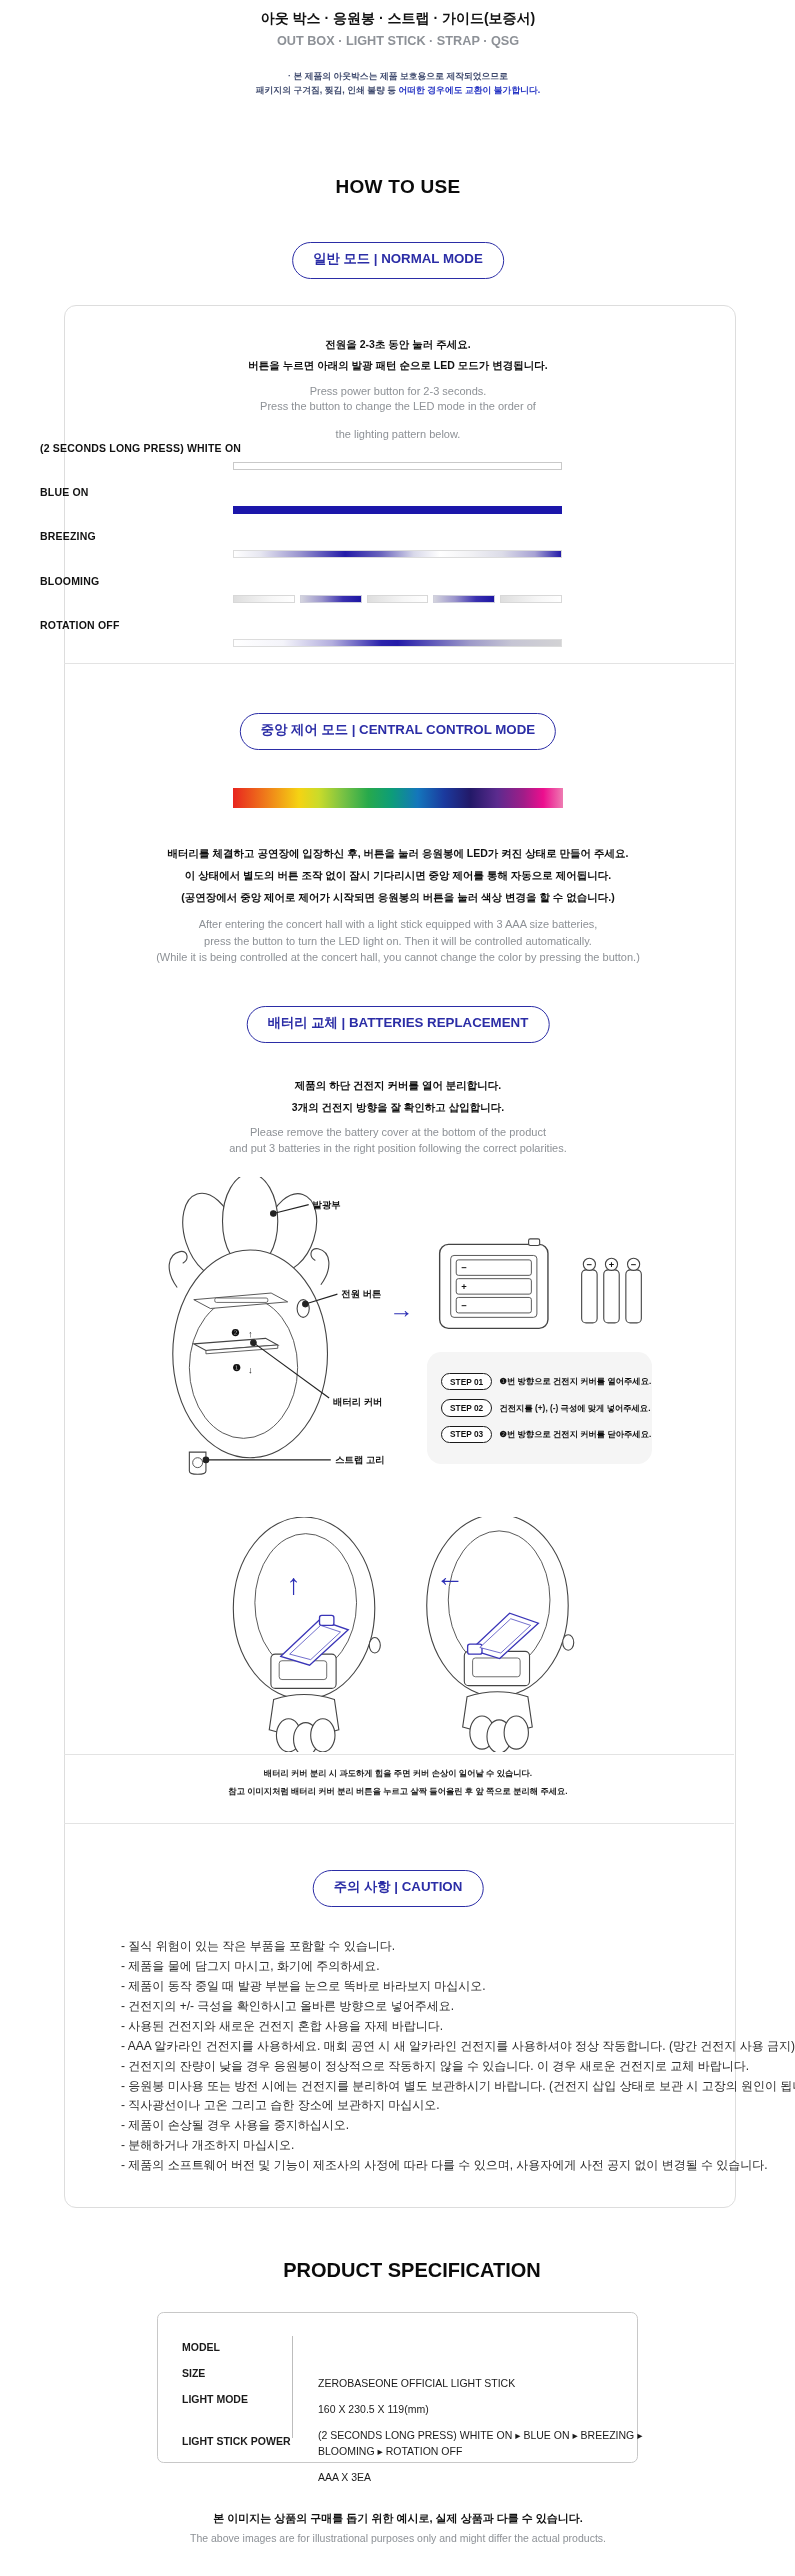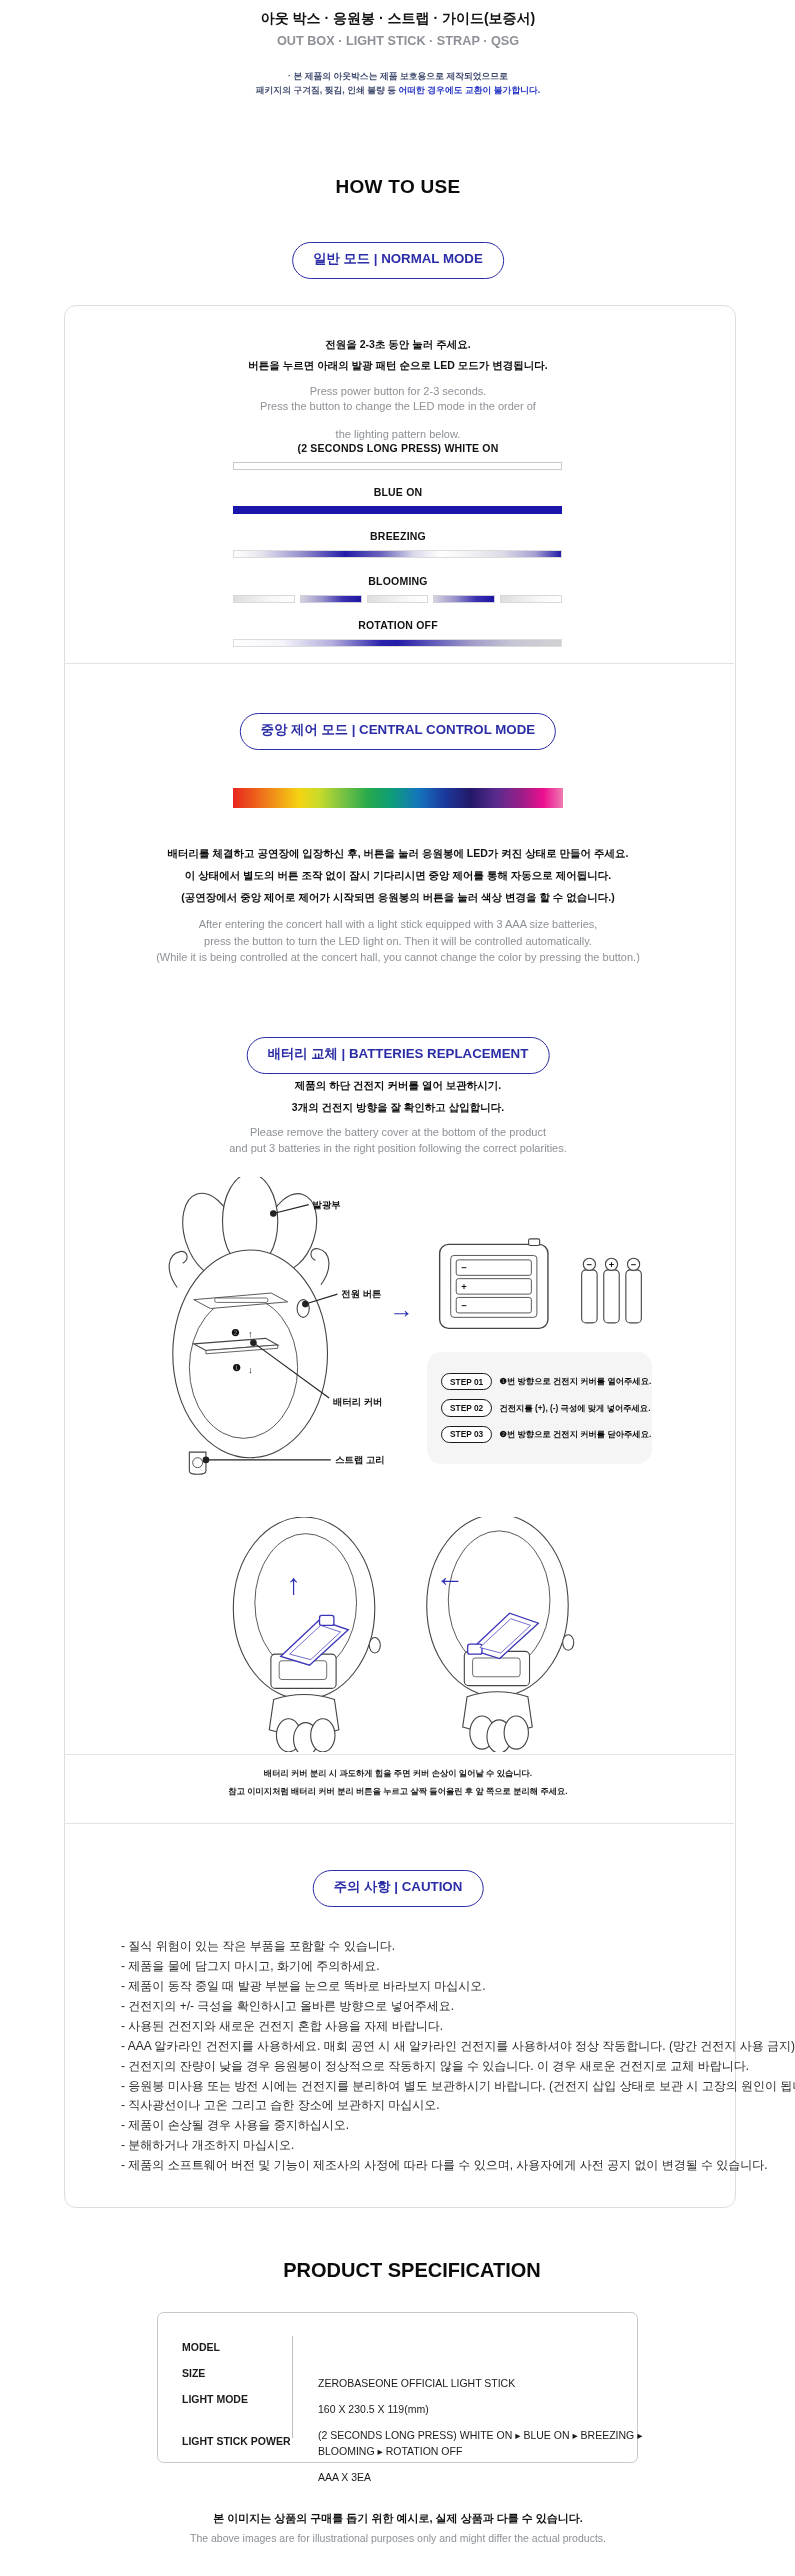--- a/index.html
+++ b/index.html
@@ -8,22 +8,22 @@
   .ctr{position:absolute;left:0;right:0;text-align:center;}
   .kr-bold{font-weight:700;color:#111;font-size:10.5px;}
   .en-gray{font-weight:400;color:#8d9196;font-size:11px;}
   .pill{position:absolute;left:50%;transform:translateX(-50%);
         height:35px;line-height:32px;padding:0 20px;border:1.7px solid #2b2da6;
         border-radius:552px;background:#fff;color:#2b2da6;font-weight:700;
         font-size:13.3px;white-space:nowrap;}
   .card{position:absolute;left:64px;width:670px;border:0.6px solid #dddddd;
         border-radius:12px;background:#fff;}
   .hdiv{position:absolute;left:64px;width:670px;height:0.6px;background:#e3e3e3;}
-  .mode-label{position:absolute;left:0;right:0;text-align:center;
-        font-weight:700;font-size:10.5px;color:#111;letter-spacing:0.2px;}
+  .mode-label{position:absolute;left:0;right:0;text-align:left;
+        font-weight:700;font-size:10.5px;color:#111;letter-spacing:0.2px;padding-left:40px;}
   .mode-bar{position:absolute;left:233px;width:329px;height:8.3px;box-sizing:border-box;}
   .bar-white{background:#ffffff;border:0.6px solid #c9c9c9;}
   .bar-blue{background:#1b16aa;}
   .bar-breezing{border:0.6px solid #dcdcdc;background:linear-gradient(90deg,#ffffff 0%,#e7e7f1 8%,#9a95cf 20%,#241ba8 34%,#6b65bd 45%,#d9d9ea 55%,#ffffff 63%,#f2f2f5 72%,#dcdce8 82%,#a7a2d4 92%,#241ba8 100%);}
   .bloom-row{position:absolute;left:233px;width:329px;height:8.3px;display:flex;gap:5px;}
   .bloom-row>div{flex:1;box-sizing:border-box;}
   .seg-light{border:0.6px solid #d8d8d8;background:linear-gradient(90deg,#dedede 0%,#f6f6f6 60%,#ffffff 100%);}
   .seg-blue{border:0.6px solid #cfcfdc;background:linear-gradient(90deg,#d4d4de 0%,#9a94cc 35%,#3a30b0 70%,#1c15a4 100%);}
   .bar-rotation{border:0.6px solid #dcdcdc;background:linear-gradient(90deg,#ffffff 0%,#f4f4fa 15%,#b3aede 30%,#2c23ac 45%,#241ba8 50%,#5b54b8 60%,#9d99c9 72%,#c6c5d4 85%,#d2d2d4 100%);}
   .rainbow{position:absolute;left:233px;top:788px;width:330px;height:20.4px;
@@ -92,23 +92,23 @@
   <div class="pill" style="top:713px;">중앙 제어 모드 | CENTRAL CONTROL MODE</div>
   <div class="rainbow"></div>
 
   <div class="ctr kr-bold" style="top:847px;">배터리를 체결하고 공연장에 입장하신 후, 버튼을 눌러 응원봉에 LED가 켜진 상태로 만들어 주세요.</div>
   <div class="ctr kr-bold" style="top:869px;">이 상태에서 별도의 버튼 조작 없이 잠시 기다리시면 중앙 제어를 통해 자동으로 제어됩니다.</div>
   <div class="ctr kr-bold" style="top:891px;">(공연장에서 중앙 제어로 제어가 시작되면 응원봉의 버튼을 눌러 색상 변경을 할 수 없습니다.)</div>
   <div class="ctr en-gray" style="top:918px;">After entering the concert hall with a light stick equipped with 3 AAA size batteries,</div>
   <div class="ctr en-gray" style="top:935px;">press the button to turn the LED light on. Then it will be controlled automatically.</div>
   <div class="ctr en-gray" style="top:951px;">(While it is being controlled at the concert hall, you cannot change the color by pressing the button.)</div>
 
-  <div class="pill" style="top:1037px;text-align:right;">배터리 교체 | BATTERIES REPLACEMENT</div>
-
-  <div class="ctr kr-bold" style="top:1079px;">제품의 하단 건전지 커버를 열어 보관하시기.</div>
+  <div class="pill" style="top:1006px;text-align:right;">배터리 교체 | BATTERIES REPLACEMENT</div>
+
+  <div class="ctr kr-bold" style="top:1079px;">제품의 하단 건전지 커버를 열어 분리합니다.</div>
   <div class="ctr kr-bold" style="top:1101px;">3개의 건전지 방향을 잘 확인하고 삽입합니다.</div>
   <div class="ctr en-gray" style="top:1126px;">Please remove the battery cover at the bottom of the product</div>
   <div class="ctr en-gray" style="top:1142px;">and put 3 batteries in the right position following the correct polarities.</div>
 
   <svg style="position:absolute;left:155px;top:1177px;" width="503" height="305" viewBox="0 0 910 552">
     <g stroke="#444" stroke-width="2" fill="#ffffff">
 
       <ellipse cx="100" cy="105" rx="46" ry="78" transform="rotate(-18 100 105)"></ellipse>
       <ellipse cx="245" cy="100" rx="44" ry="72" transform="rotate(18 245 100)"></ellipse>
       <ellipse cx="172" cy="80" rx="50" ry="86"></ellipse>

